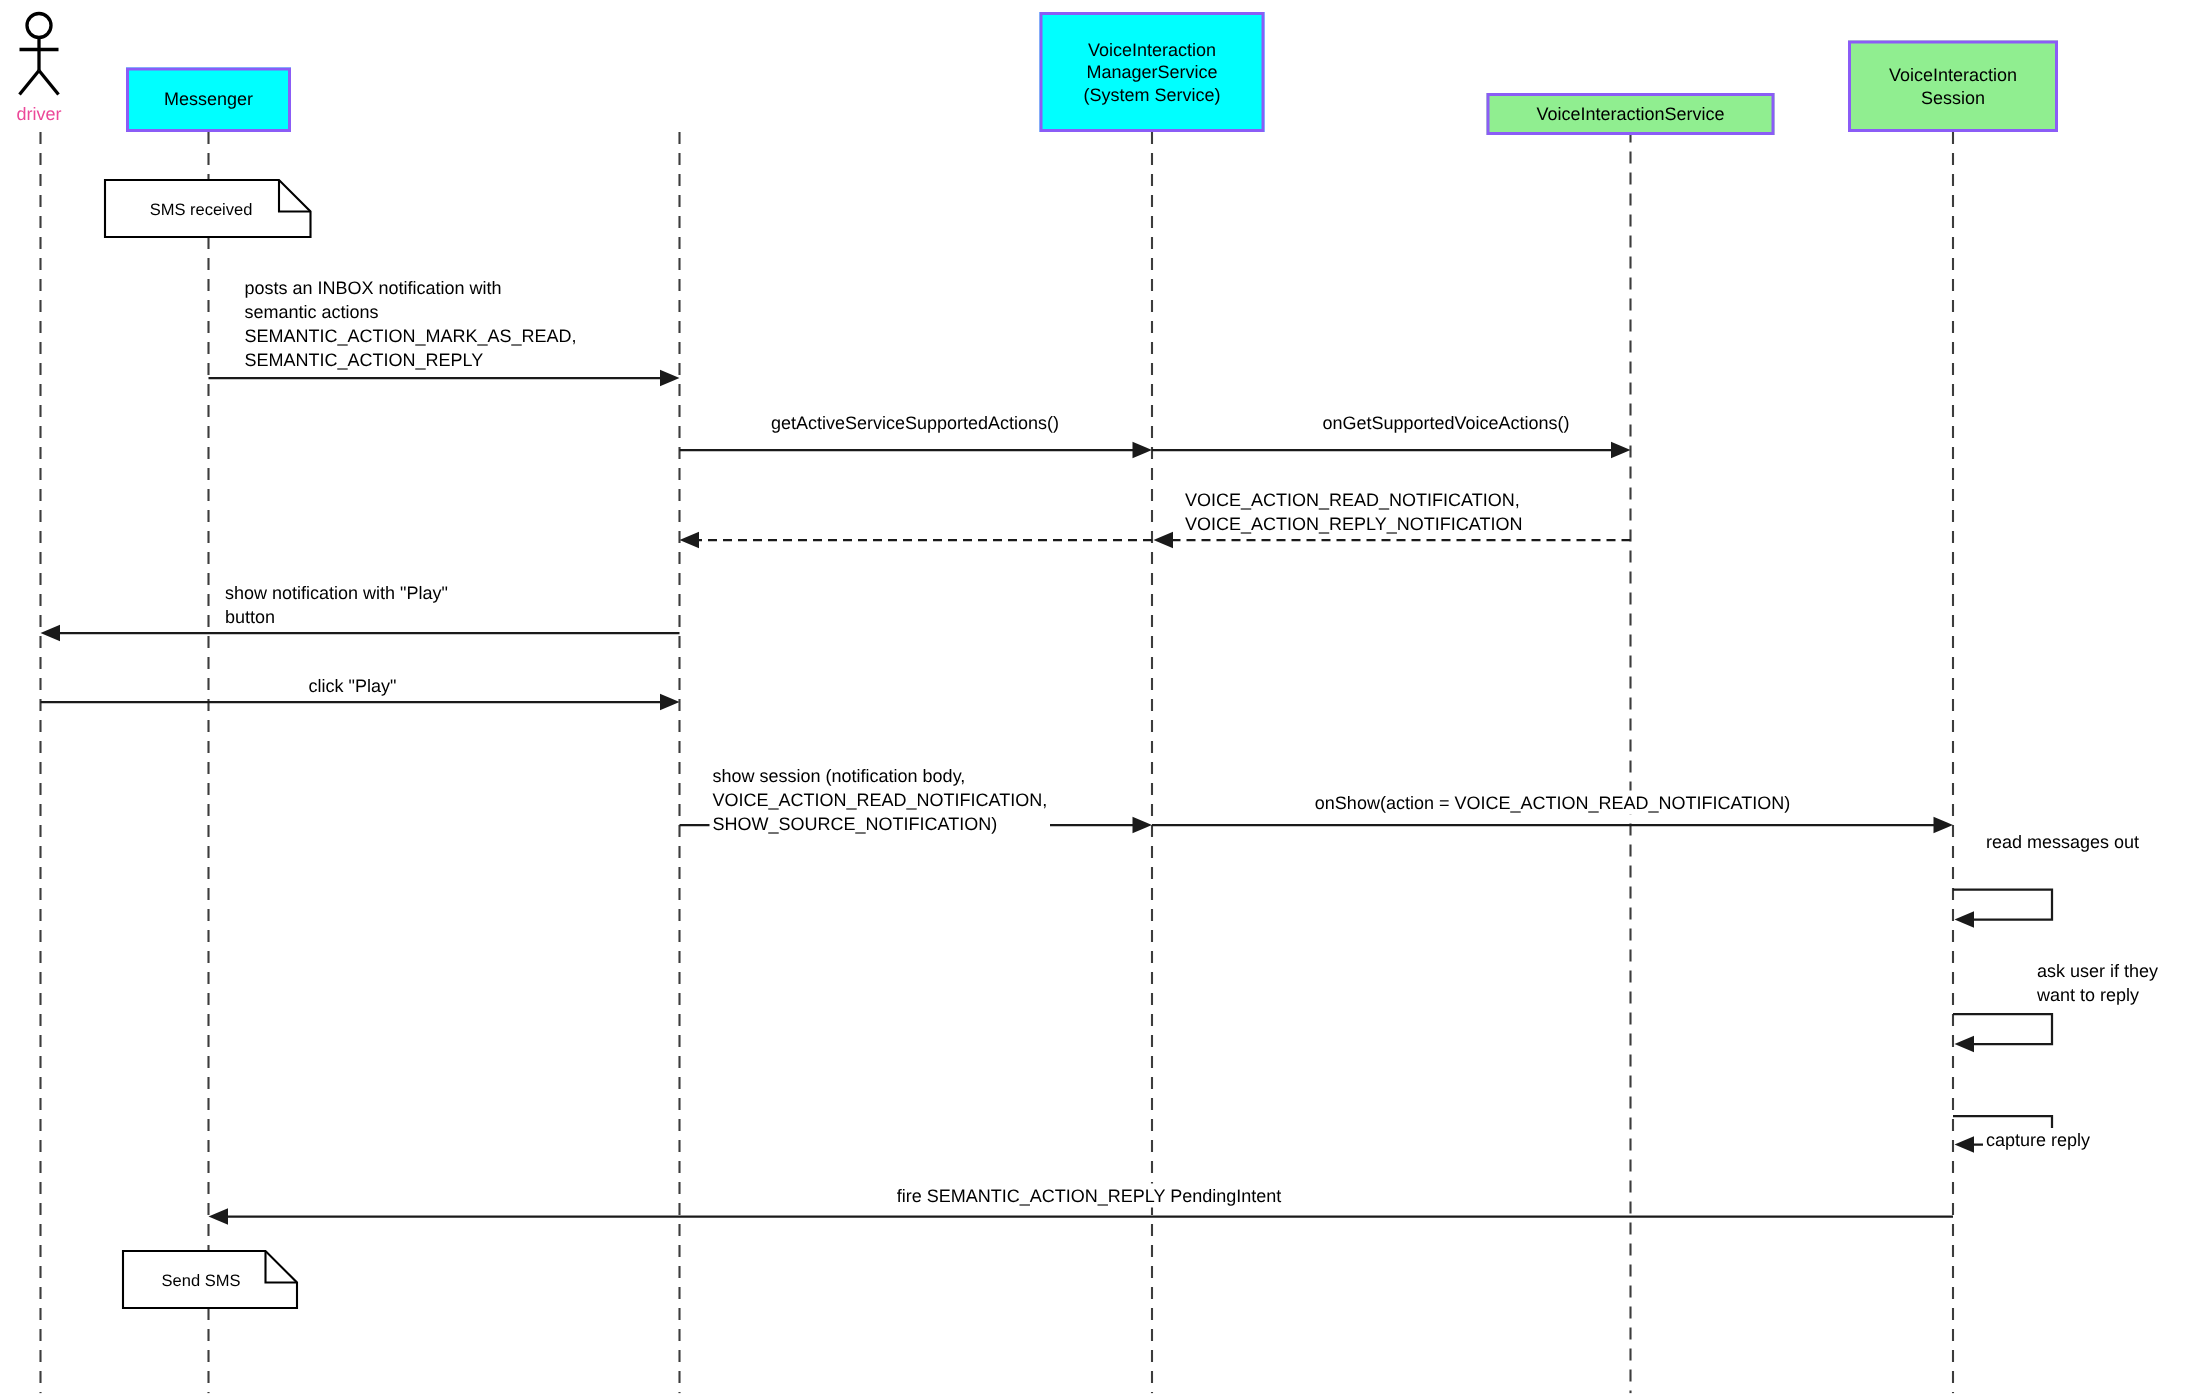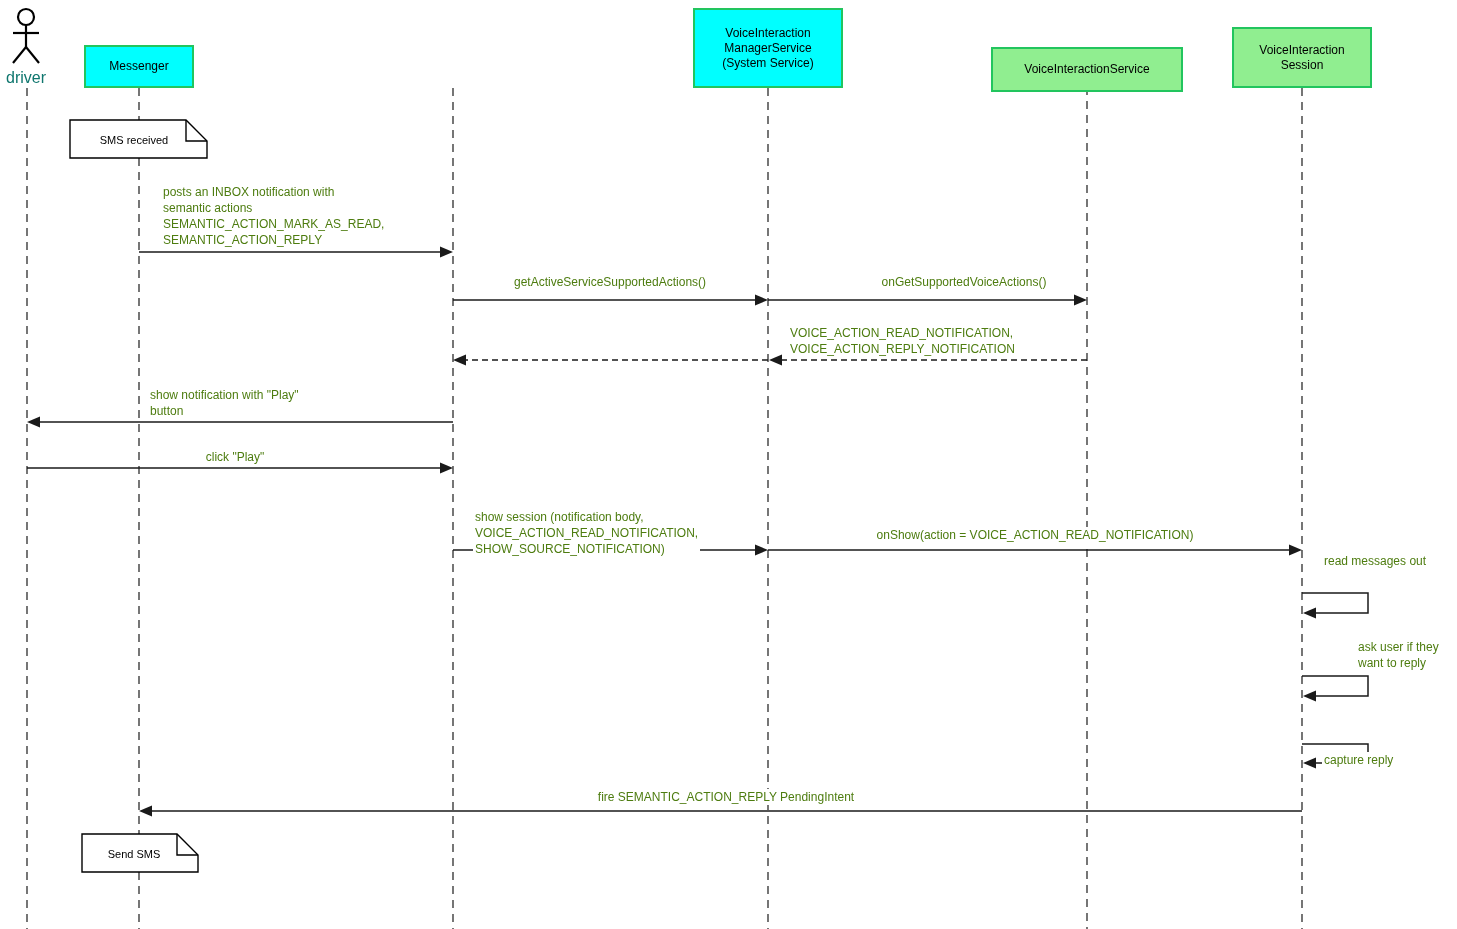--- a/index.html
+++ b/index.html
@@ -9,55 +9,55 @@
     position: relative;
     width: 1457px;
     height: 929px;
     background: #ffffff;
     overflow: hidden;
   }
   .diagram-svg { position: absolute; left: 0; top: 0; }
 
   .pbox {
     position: absolute;
-    border: 2px solid #22c55e;
+    border: 2px solid #8b5cf6;
     display: flex;
     align-items: center;
     justify-content: center;
     text-align: center;
     font-size: 12px;
     line-height: 15px;
     color: #000000;
     white-space: pre-line;
   }
   .pbox.cyan  { background: #00FFFF; }
   .pbox.green { background: #90EE90; }
 
   .msg-label {
     position: absolute;
     font-size: 12px;
     line-height: 16px;
-    color: #4d7c0f;
+    color: #000000;
     white-space: pre-line;
     background: #ffffff;
     padding: 0 2px;
   }
   .msg-label.centered { transform: translateX(-50%); text-align: center; }
 
   .note-label {
     position: absolute;
     font-size: 11px;
     color: #000000;
     transform: translate(-50%, -50%);
     white-space: nowrap;
   }
   .actor-label {
     position: absolute;
-    font-size: 16px;
-    color: #0f766e;
+    font-size: 12px;
+    color: #ec4899;
     transform: translateX(-50%);
     white-space: nowrap;
   }
 </style>
 </head>
 <body>
 
 <div class="canvas">
 
   <svg class="diagram-svg" width="1457" height="929" viewBox="0 0 1457 929">
@@ -125,21 +125,21 @@
 
       <line x1="1302" y1="811" x2="152" y2="811"></line>
       <polygon points="139,811 152,805.5 152,816.5" stroke="none"></polygon>
     </g>
   </svg>
 
   <div class="pbox cyan" style="left:84px;  top:45px; width:110px; height:43px;">Messenger</div>
   <div class="pbox cyan" style="left:693px; top:8px;  width:150px; height:80px;">VoiceInteraction
 ManagerService
 (System Service)</div>
-  <div class="pbox green" style="left:991px; top:47px; width:192px; height:45px;">VoiceInteractionService</div>
+  <div class="pbox green" style="left:991px; top:62px; width:192px; height:28px;">VoiceInteractionService</div>
   <div class="pbox green" style="left:1232px;top:27px; width:140px; height:61px;">VoiceInteraction
 Session</div>
 
   <div class="actor-label" style="left:26px; top:69px;">driver</div>
 
   <div class="note-label" style="left:134px; top:140px;">SMS received</div>
   <div class="note-label" style="left:134px; top:854px;">Send SMS</div>
 
   <div class="msg-label" style="left:161px; top:184px;">posts an INBOX notification with
 semantic actions

